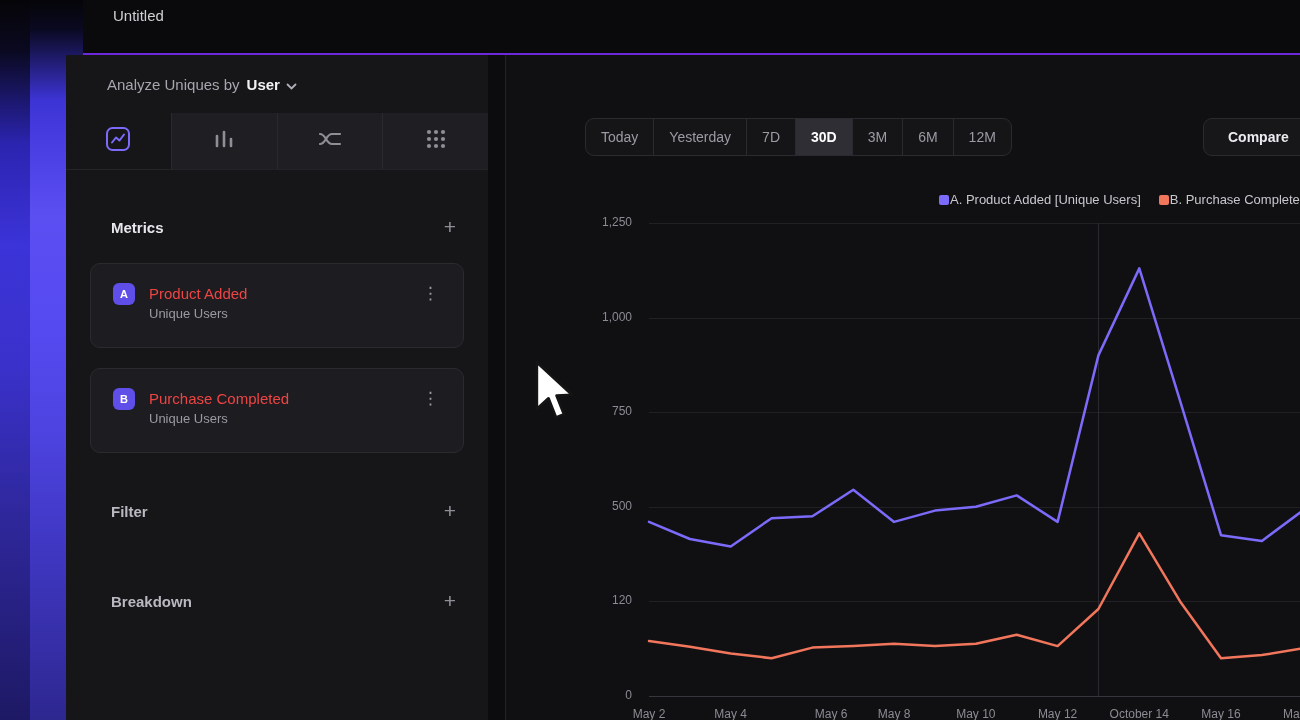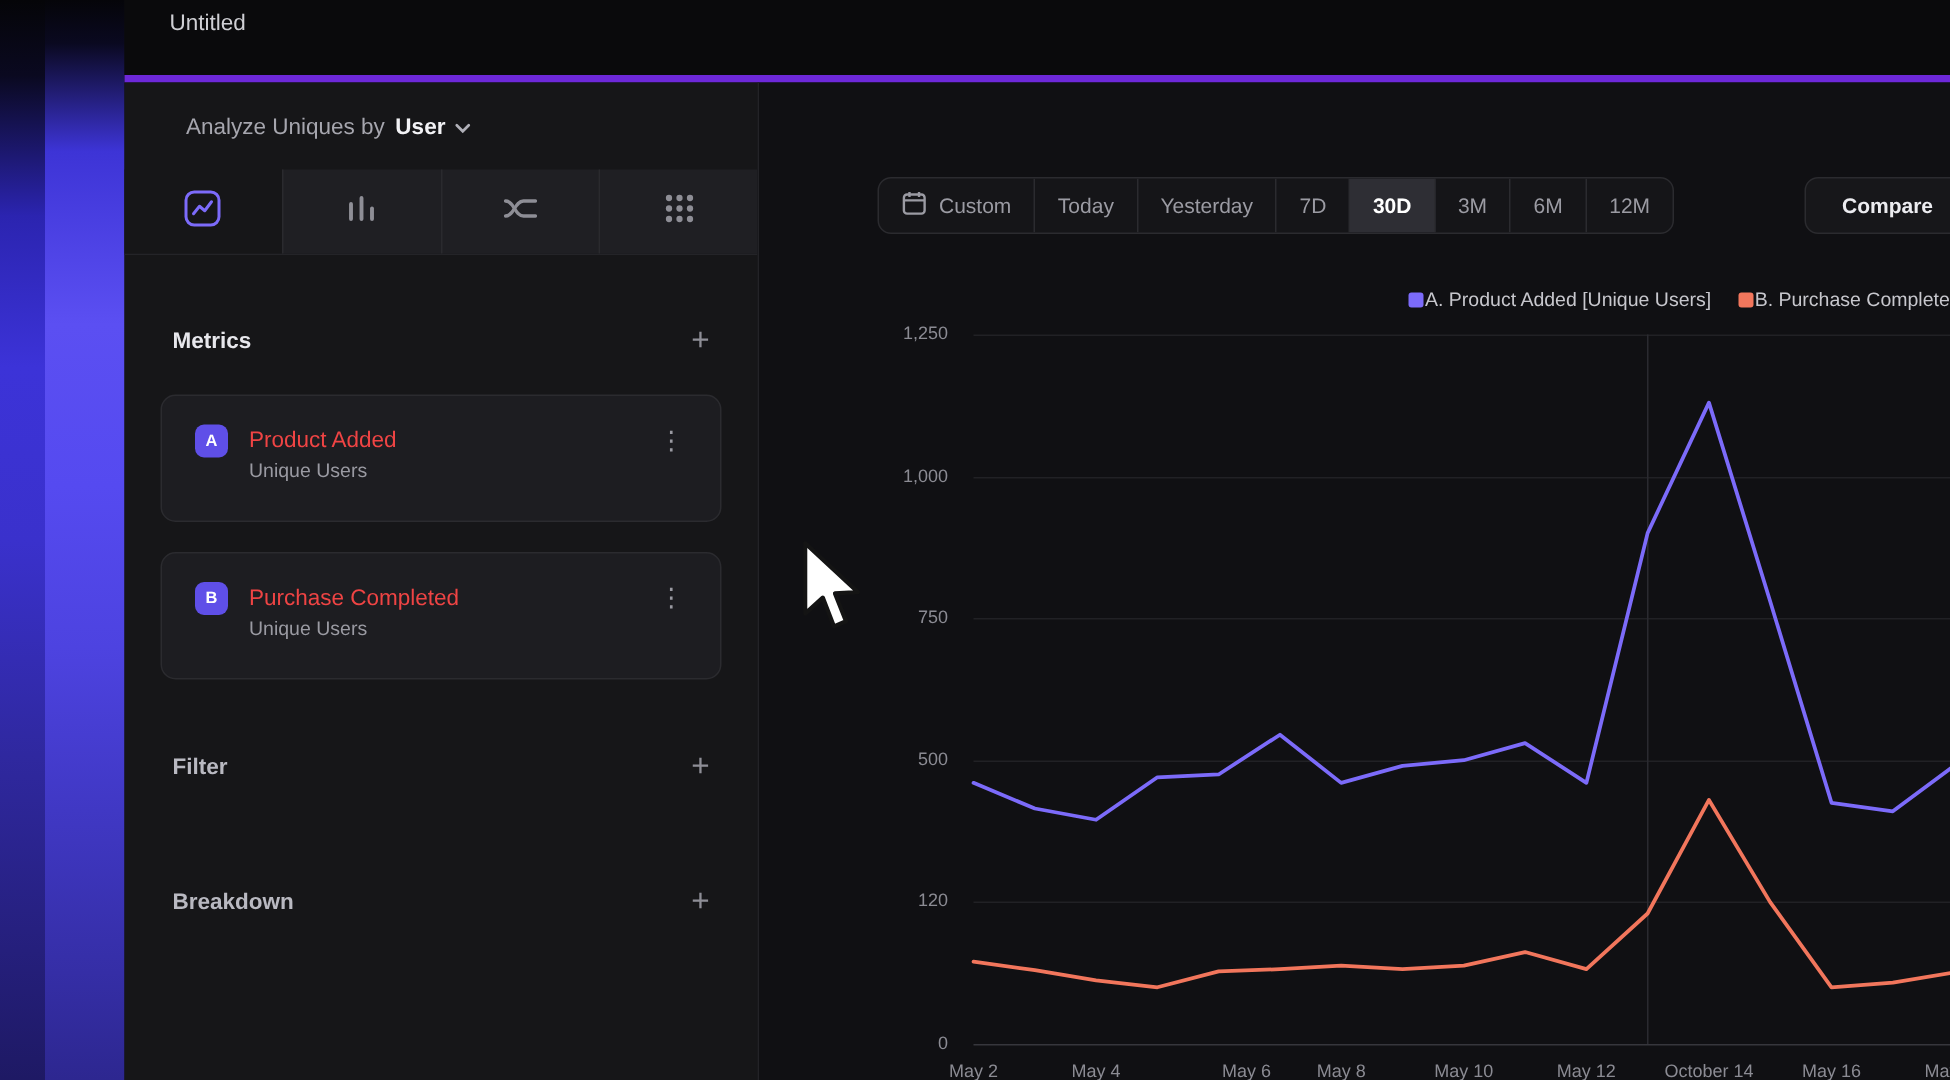--- a/index.html
+++ b/index.html
@@ -15,50 +15,50 @@
     position:absolute; left:0; top:0; width:83px; height:720px;
     background:linear-gradient(180deg,#050509 0%,#0a0920 4%,#3d34d6 14%,#5b4ff2 30%,#554af0 45%,#4d43e0 60%,#4038c4 75%,#352ea6 90%,#2d2790 100%);
   }
   .left-strip-inner {
     position:absolute; left:0; top:0; width:30px; height:100%;
     background:linear-gradient(180deg,#050508 0%,#0a0920 7%,#2b24b0 20%,#3c33d8 34%,#3a31cc 50%,#2f289f 70%,#251f7c 88%,#1e1964 100%);
   }
   
   .topbar {
     position:absolute; left:83px; top:0; width:1217px; height:55px;
-    background:#0a0a0c; border-bottom:5px solid #6d28d9;
+    background:#0a0a0c; border-bottom:2px solid #6d28d9;
   }
   .topbar-title {
     position:absolute; left:30px; top:7px;
     font-size:15px; color:#cfcfd4;
   }
   
   .sidebar {
-    position:absolute; left:83px; top:55px; width:422px; height:665px;
+    position:absolute; left:66px; top:55px; width:422px; height:665px;
     background:#161618;
   }
   .analyze-row {
     position:absolute; top:0; left:0; right:0; height:58px;
     display:flex; align-items:center; padding-left:41px; gap:7px;
   }
   .analyze-label { font-size:15px; color:#a6a6ae; }
   .analyze-value { font-size:15px; font-weight:700; color:#f2f2f5; display:flex; align-items:flex-end; gap:6px; cursor:pointer; }
   .tabs {
     position:absolute; top:58px; left:0; width:422px; height:57px;
     display:flex; border-bottom:1px solid #242428;
   }
   .tab {
     flex:1; display:flex; align-items:center; justify-content:center;
     background:#1f1f23; border-left:1px solid #2a2a2e; cursor:pointer;
   }
   .tab.active { background:#161618; border-left:none; }
   .section-row {
     position:absolute; left:0; right:0; height:54px;
     display:flex; align-items:center; justify-content:space-between;
-    padding:0 24px 0 32px;
+    padding:0 24px 0 45px;
   }
   .section-label { font-size:15px; font-weight:700; color:#e7e7ec; }
   .section-label.dim { color:#b9b9c1; }
   .plus-btn {
     width:28px; height:28px; border:none; background:transparent;
     color:#8e8e96; font-size:21px; line-height:28px; text-align:center; cursor:pointer;
     font-family:"Liberation Sans", sans-serif;
   }
   .metric-card {
     position:absolute; left:24px; width:374px; height:85px;
@@ -215,31 +215,20 @@
     <span class="section-label dim">Breakdown</span>
     <button class="plus-btn">+</button>
   </div>
 
 </div>
 
 <div class="main">
 
   <div class="toolbar">
     <div class="range-group">
-      <button class="range-btn">
-        <span>
-          <svg width="17" height="17" viewBox="0 0 16 16" fill="none" stroke="#9b9ba3" stroke-width="1.5">
-              <rect x="1.5" y="2.5" width="13" height="12" rx="2"></rect>
-              <line x1="1.5" y1="6.2" x2="14.5" y2="6.2"></line>
-              <line x1="5" y1="1" x2="5" y2="4"></line>
-              <line x1="11" y1="1" x2="11" y2="4"></line>
-            </svg>
-        </span>
-        <span>Custom</span>
-      </button>
       <button class="range-btn">Today</button>
       <button class="range-btn">Yesterday</button>
       <button class="range-btn">7D</button>
       <button class="range-btn active">30D</button>
       <button class="range-btn">3M</button>
       <button class="range-btn">6M</button>
       <button class="range-btn">12M</button>
     </div>
   </div>
 

